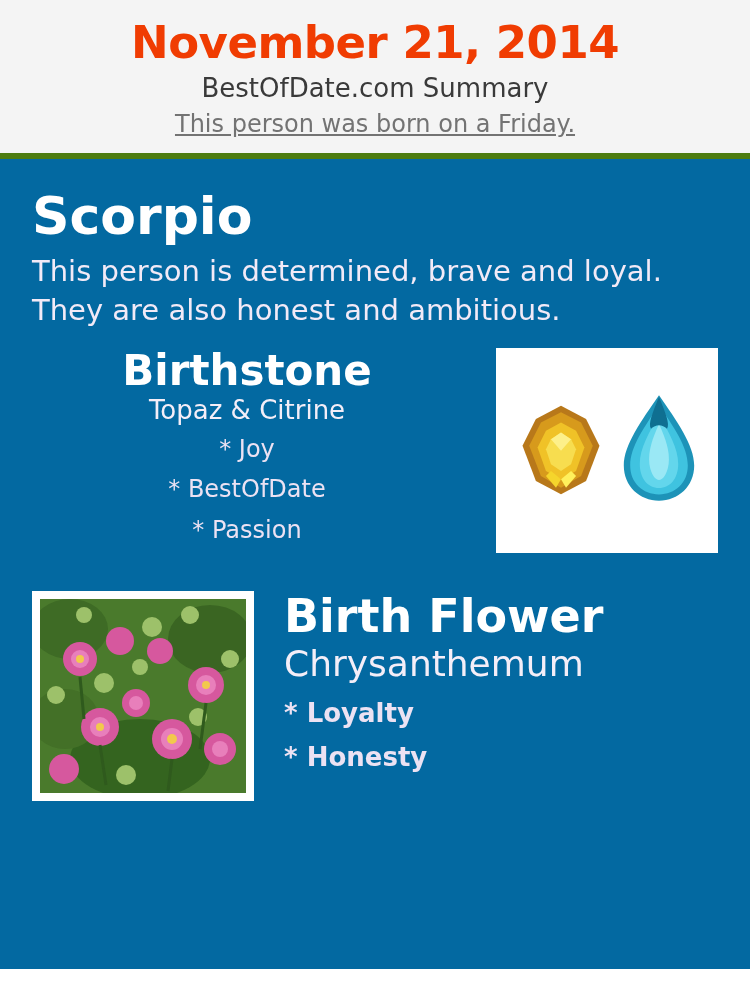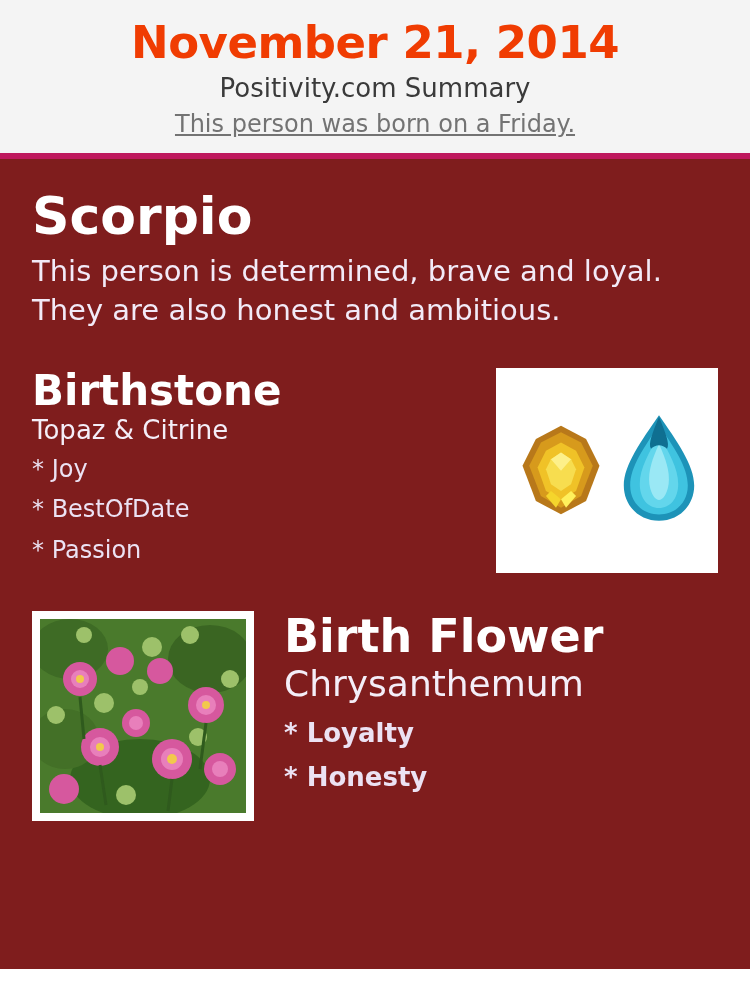--- a/index.html
+++ b/index.html
@@ -18,21 +18,21 @@
     height: 1000px;
     position: relative;
     background: #ffffff;
   }
 
   
   .header {
     background: #f4f4f4;
     padding: 18px 0 14px 0;
     text-align: center;
-    border-bottom: 6px solid #be185d;
+    border-bottom: 6px solid #4d7c0f;
   }
   .header-date {
     color: #f03c02;
     font-size: 45px;
     font-weight: bold;
     line-height: 1.1;
     margin: 0 0 6px 0;
     letter-spacing: -0.5px;
   }
   .header-subtitle {
@@ -44,21 +44,21 @@
   .header-note {
     color: #737373;
     font-size: 24px;
     line-height: 1.15;
     margin: 0;
     text-decoration: underline;
   }
 
   
   .panel {
-    background: #7f1d1d;
+    background: #0369a1;
     padding: 30px 32px 20px 32px;
     height: 810px;
     box-sizing: border-box;
     position: relative;
   }
 
   .sign-name {
     color: #ffffff;
     font-size: 52px;
     font-weight: bold;
@@ -68,23 +68,24 @@
   .sign-desc {
     color: #f2eaf7;
     font-size: 29px;
     line-height: 1.35;
     margin: 0;
     max-width: 670px;
   }
 
   
   .stone-section {
-    margin-top: 38px;
+    margin-top: 18px;
     position: relative;
     min-height: 215px;
+    text-align: center;
   }
   .stone-text {
     width: 430px;
   }
   .block-title {
     color: #ffffff;
     font-size: 42px;
     font-weight: bold;
     margin: 0 0 2px 0;
     line-height: 1.1;
@@ -181,21 +182,21 @@
     background: #2f5d21;
   }
 </style>
 </head>
 <body>
 
 <div class="page">
 
   <div class="header">
     <div class="header-date">November 21, 2014</div>
-    <div class="header-subtitle">Positivity.com Summary</div>
+    <div class="header-subtitle">BestOfDate.com Summary</div>
     <div class="header-note">This person was born on a Friday.</div>
   </div>
 
   <div class="panel">
 
     <div>
       <div class="sign-name">Scorpio</div>
       <div class="sign-desc">This person is determined, brave and loyal. They are also honest and ambitious.</div>
     </div>
 

